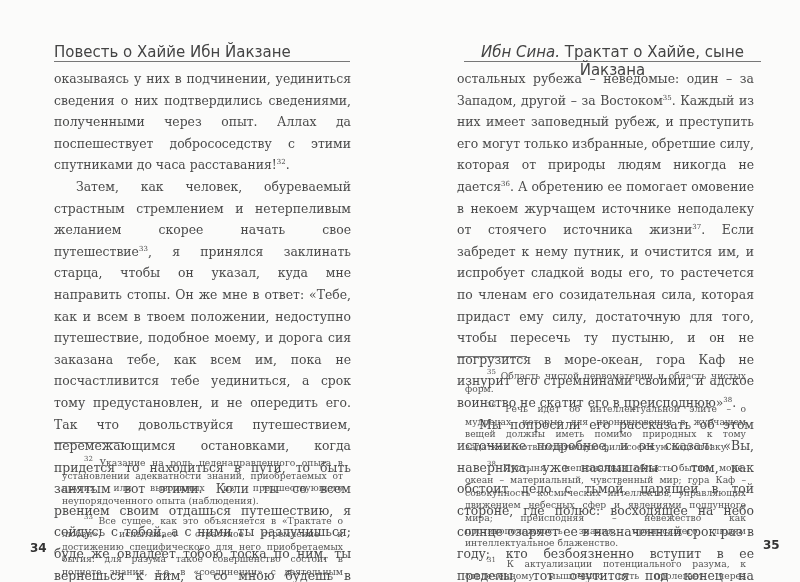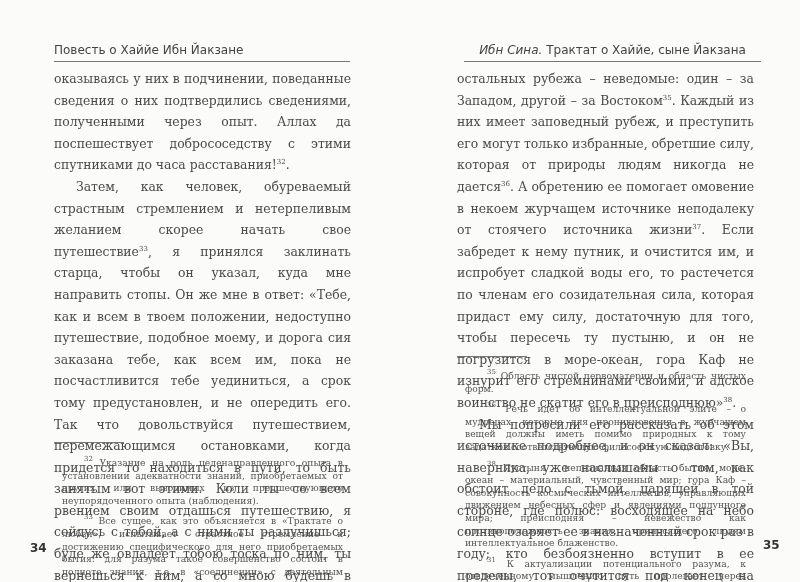--- a/index.html
+++ b/index.html
@@ -1,20 +1,20 @@
 <!DOCTYPE html>
 <html><head>
 <meta charset="utf-8">
 <style>
   html, body { margin:0; padding:0; }
   body { width:800px; height:582px; background:#fbfbfa; overflow:hidden; position:relative; }
   .page { position:absolute; top:0; height:582px; }
   .page.left { left:0; width:400px; }
   .page.right { left:400px; width:400px; }
-  .header { position:absolute; top:43px; height:14px; font-family:"DejaVu Sans", sans-serif; font-size:12px; color:#444; border-bottom:1px solid #777; padding-bottom:4px; }
+  .header { position:absolute; top:43px; height:14px; font-family:"DejaVu Sans", sans-serif; font-size:15px; color:#444; border-bottom:1px solid #777; padding-bottom:4px; }
   .left .header { left:54px; width:296px; }
   .right .header { left:64px; width:297px; text-align:center; }
   .header i { font-style:italic; }
   .body-text { position:absolute; font-family:"DejaVu Serif", serif; font-size:12.4px; line-height:21.6px; color:#4a4a4a; text-align:justify; }
   .left .body-text { left:54px; width:297px; top:68px; }
   .right .body-text { left:57px; width:297px; top:68px; }
   .body-text p { margin:0; }
   .body-text p.indent { text-indent:22px; }
   sup { font-size:7px; line-height:0; vertical-align:5px; }
   .rule { position:absolute; width:70px; border-top:1px solid #777; }
@@ -27,21 +27,21 @@
   .pagenum { position:absolute; font-family:"DejaVu Sans", sans-serif; font-weight:bold; font-size:12px; color:#333; }
   .left .pagenum { left:30px; top:541px; }
   .right .pagenum { left:363px; top:538px; }
 </style>
 </head>
 <body>
 
 <div class="page left">
   <div class="header">Повесть о Хаййе Ибн Йакзане</div>
   <div class="body-text">
-    <p><span>оказываясь у них в подчинении, поведанные сведения о них подтвердились сведениями, полученными через опыт. Аллах да поспешествует добрососедству с этими спутниками до часа расставания!</span><sup>32</sup><span>.</span></p>
+    <p><span>оказываясь у них в подчинении, уединиться сведения о них подтвердились сведениями, полученными через опыт. Аллах да поспешествует добрососедству с этими спутниками до часа расставания!</span><sup>32</sup><span>.</span></p>
     <p class="indent"><span>Затем, как человек, обуреваемый страстным стремлением и нетерпеливым желанием скорее начать свое путешествие</span><sup>33</sup><span>, я принялся заклинать старца, чтобы он указал, куда мне направить стопы. Он же мне в ответ: «Тебе, как и всем в твоем положении, недоступно путешествие, подобное моему, и дорога сия заказана тебе, как всем им, пока не посчастливится тебе уединиться, а срок тому предустановлен, и не опередить его. Так что довольствуйся путешествием, перемежающимся остановками, когда придется то находиться в пути, то быть занятым вот этими. Коли ты со всем рвением своим отдашься путешествию, я сойдусь с тобой, а с ними ты разлучишься; буде же овладеет тобою тоска по ним, ты вернешься к ним, а со мною будешь в разлуке до той поры, пока решительно не порвешь с ними».</span></p>
 
   </div>
   <div class="rule"></div>
   <div class="notes">
     <p><sup>32</sup> <span>Указание на роль целенаправленного опыта в установлении адекватности знаний, приобретаемых от других или выводимых из предшествующего неупорядоченного опыта (наблюдения).</span></p>
     <p><sup>33</sup> <span>Все сущее, как это объясняется в «Трактате о любви», испытывает страстное стремление к достижению специфического для него приобретаемых бытия: для разума такое совершенство состоит в полноте знания, т.е. в «соединении» с деятельным разумом.</span></p>
     <p><sup>34</sup> <span>Запад – материальный аспект сущего; Восток – формальный; рубеж, к которому они примыкают, – телесный мир.</span></p>
   </div>
   <div class="pagenum">34</div>

